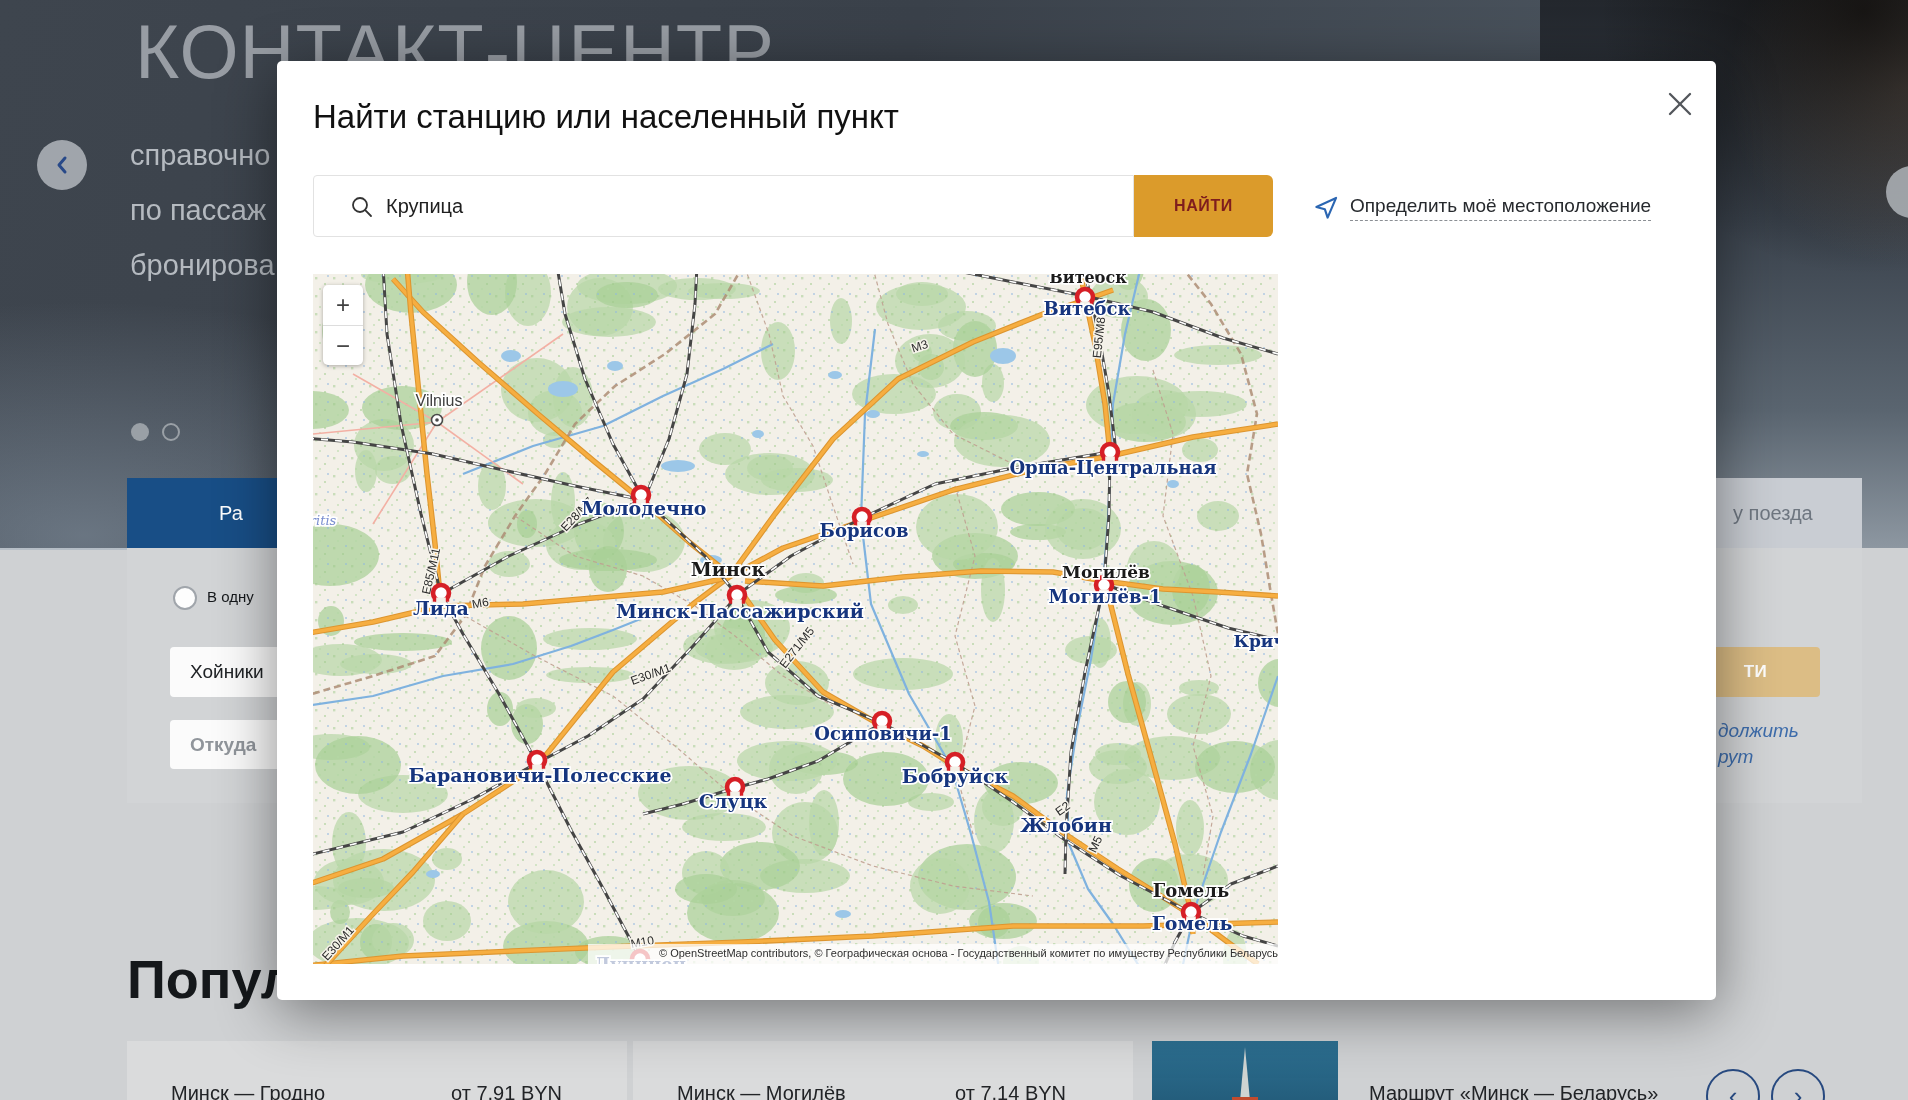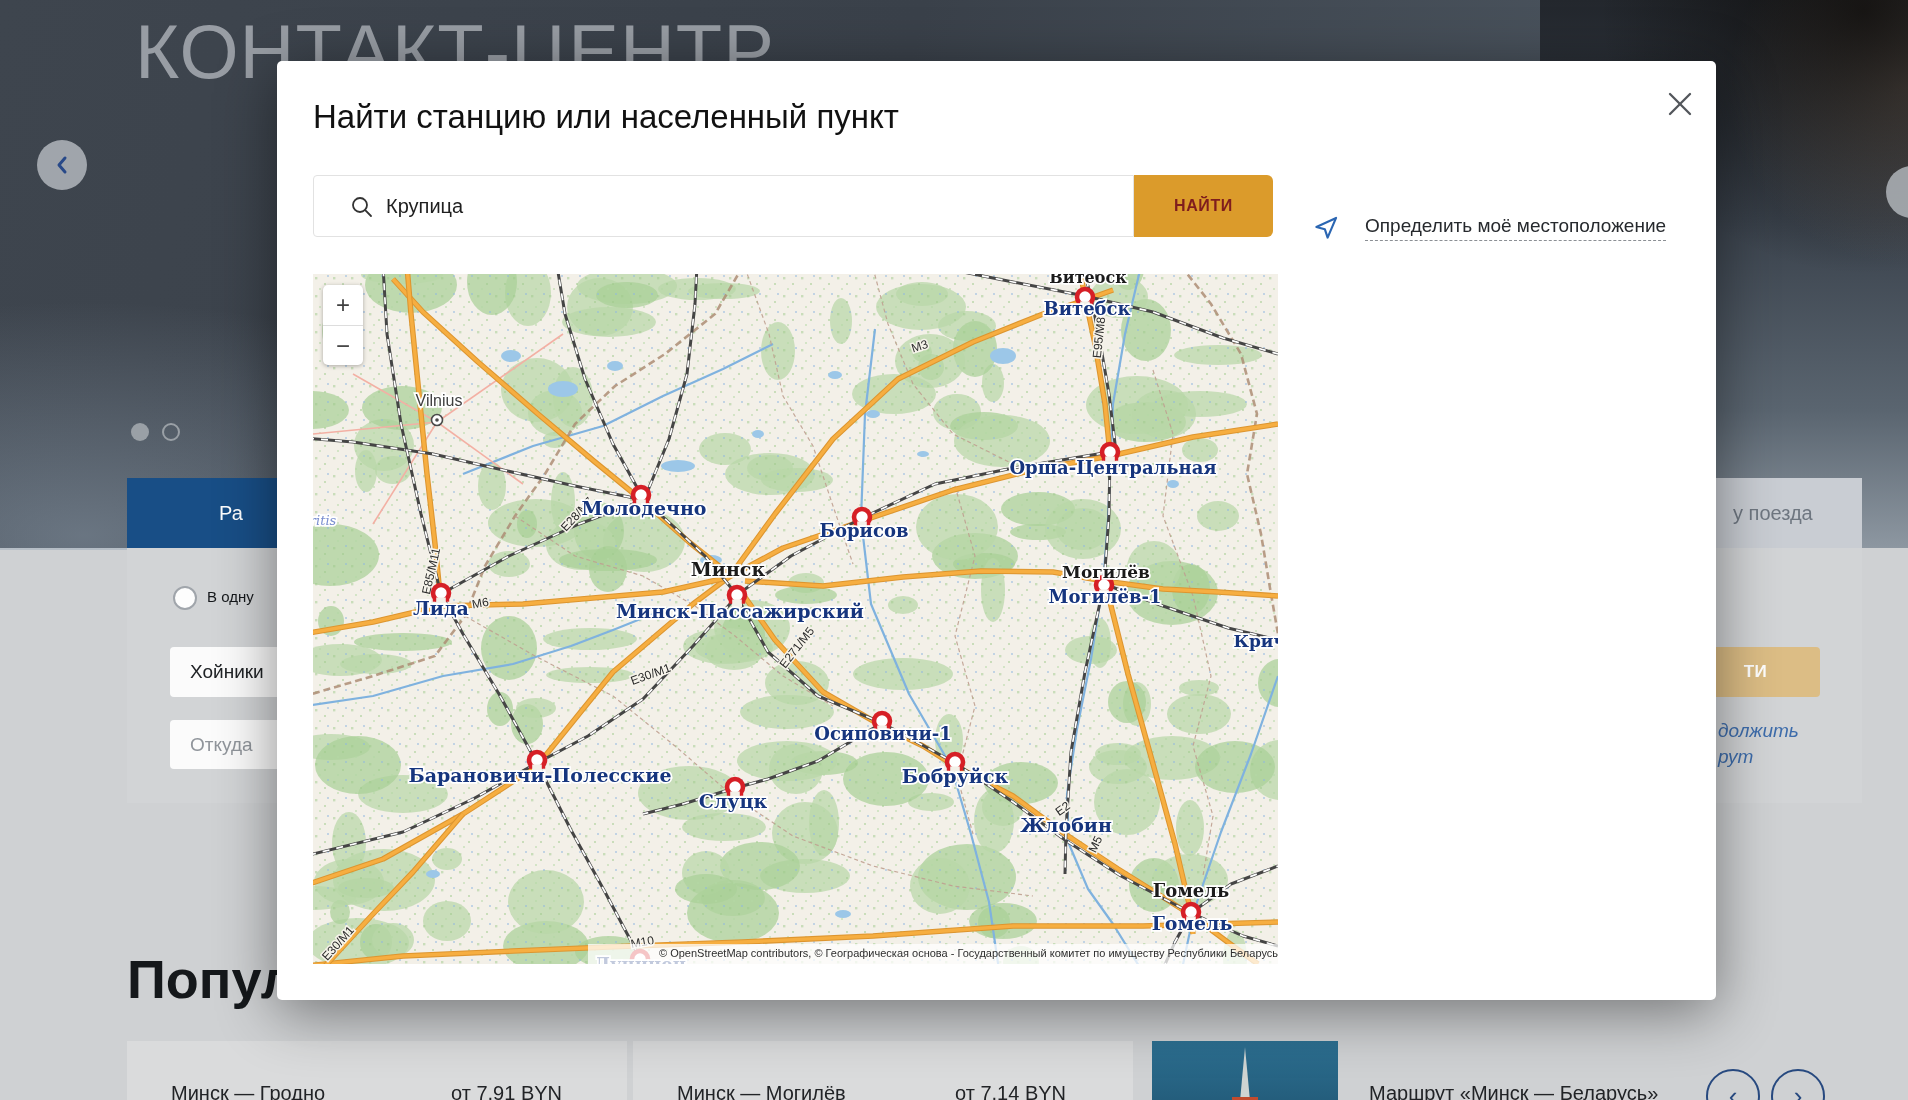--- a/index.html
+++ b/index.html
@@ -32,21 +32,21 @@
           color:#fff; font-size:20px; line-height:70px; padding-left:92px; }
   .tab-right { position:absolute; left:1597px; top:0; font-size:20px; line-height:70px; color:#6e7680;margin-left:9px; }
 
   .panel { position:absolute; left:127px; top:548px; width:1735px; height:255px; background:#d2d4d6; }
   .radio { position:absolute; left:46px; top:38px; width:24px; height:24px; border-radius:50%;
           background:#fdfdfd; border:2px solid #a0a5ab; }
   .radio-label { position:absolute; left:80px; top:40px; font-size:15px; color:#15181b; }
   .p-input { position:absolute; background:#fbfbfb; border-radius:4px; height:50px;
           font-size:19px; line-height:50px; padding-left:20px; }
   .p-input.from { left:43px; top:99px; width:146px; color:#202326; }
-  .p-input.to   { left:43px; top:172px; width:146px; height:49px; color:#90959b; }
+  .p-input.to   { left:43px; top:172px; width:146px; height:49px; color:#90959b;font-weight:bold; }
   .p-find { position:absolute; left:1564px; top:99px; width:129px; height:50px; border-radius:4px;
           background:#dcbd85; color:#fff; font-size:17px; font-weight:bold; letter-spacing:.5px;
           text-align:center; line-height:50px; }
   .p-link { position:absolute; font-size:19px; color:#3d6cab;font-style:italic; }
   .p-link.l1 { left:1591px; top:172px; }
   .p-link.l2 { left:1591px; top:198px; }
 
   .popular-heading { position:absolute; left:127px; top:948px; font-size:54px; font-weight:bold; color:#15181b; }
 
   .card { position:absolute; top:1041px; width:500px; height:70px; background:#dadbdc; }
@@ -71,21 +71,21 @@
   .modal-title { position:absolute; left:36px; top:37px; font-size:33px; font-weight:500; color:#111; }
   .search-row { position:absolute; left:36px; top:114px; width:960px; height:62px; display:flex; }
   .search-box { position:relative; flex:1; border:1px solid #e2e2e2; border-radius:4px 0 0 4px;
           background:#fff; }
   .search-box input { position:absolute; inset:0; border:none; outline:none; background:transparent;
           padding-left:72px; font-size:20px; color:#1f1f1f; font-family:"Liberation Sans",sans-serif; }
   .search-mag { position:absolute; left:36px; top:19px; }
   .search-btn { width:139px; border:none; background:#db9b2b; color:#7f1d1d; font-size:16px;
           font-weight:bold; letter-spacing:.6px; border-radius:0 6px 6px 0; cursor:pointer;
           font-family:"Liberation Sans",sans-serif; }
-  .locate { position:absolute; left:1036px; top:133px; display:flex; align-items:center; gap:25px;margin-top:20px; }
+  .locate { position:absolute; left:1036px; top:133px; display:flex; align-items:center; gap:10px; }
   .locate-text { font-size:19px; color:#26292d; border-bottom:1.5px dashed #8b8f94; padding-bottom:3px;
           cursor:pointer; }
   .warning { position:absolute; left:1038px; top:206px; width:358px; font-size:19px; line-height:27px;
           color:#e23a2e; }
   .map { position:absolute; left:36px; top:213px; width:965px; height:690px; overflow:hidden;
           background:#f3f0e8; }
   .map svg { position:absolute; left:0; top:0; }
   .zoomctl { position:absolute; left:10px; top:11px; width:40px; height:80px; background:#fff;
           border-radius:5px; box-shadow:0 1px 4px rgba(0,0,0,.3); z-index:5; }
   .zoombtn { width:40px; height:40px; text-align:center; font-size:24px; line-height:40px;
@@ -95,20 +95,25 @@
           background:rgba(255,255,255,.74); font-size:11px; line-height:19px; text-align:right;
           color:#2e2e2e; z-index:5; }
 </style>
 </head>
 <body>
 
 <div class="hero">
   <div class="hero-glow"></div>
   <div class="hero-photo"></div>
   <h1 class="hero-title">КОНТАКТ-ЦЕНТР</h1>
+  <div class="hero-par">
+    <div>справочно</div>
+    <div>по пассаж</div>
+    <div>бронирова</div>
+  </div>
   <div class="car-arrow">
     <svg width="18" height="22" viewBox="0 0 18 22">
       <polyline points="12,4 6,11 12,18" fill="none" stroke="#274a8e" stroke-width="3" stroke-linecap="round" stroke-linejoin="round"></polyline>
     </svg>
   </div>
   <div class="car-arrow-sliver"></div>
   <div class="dots">
     <span class="dot"></span>
     <span class="dot empty"></span>
   </div>

